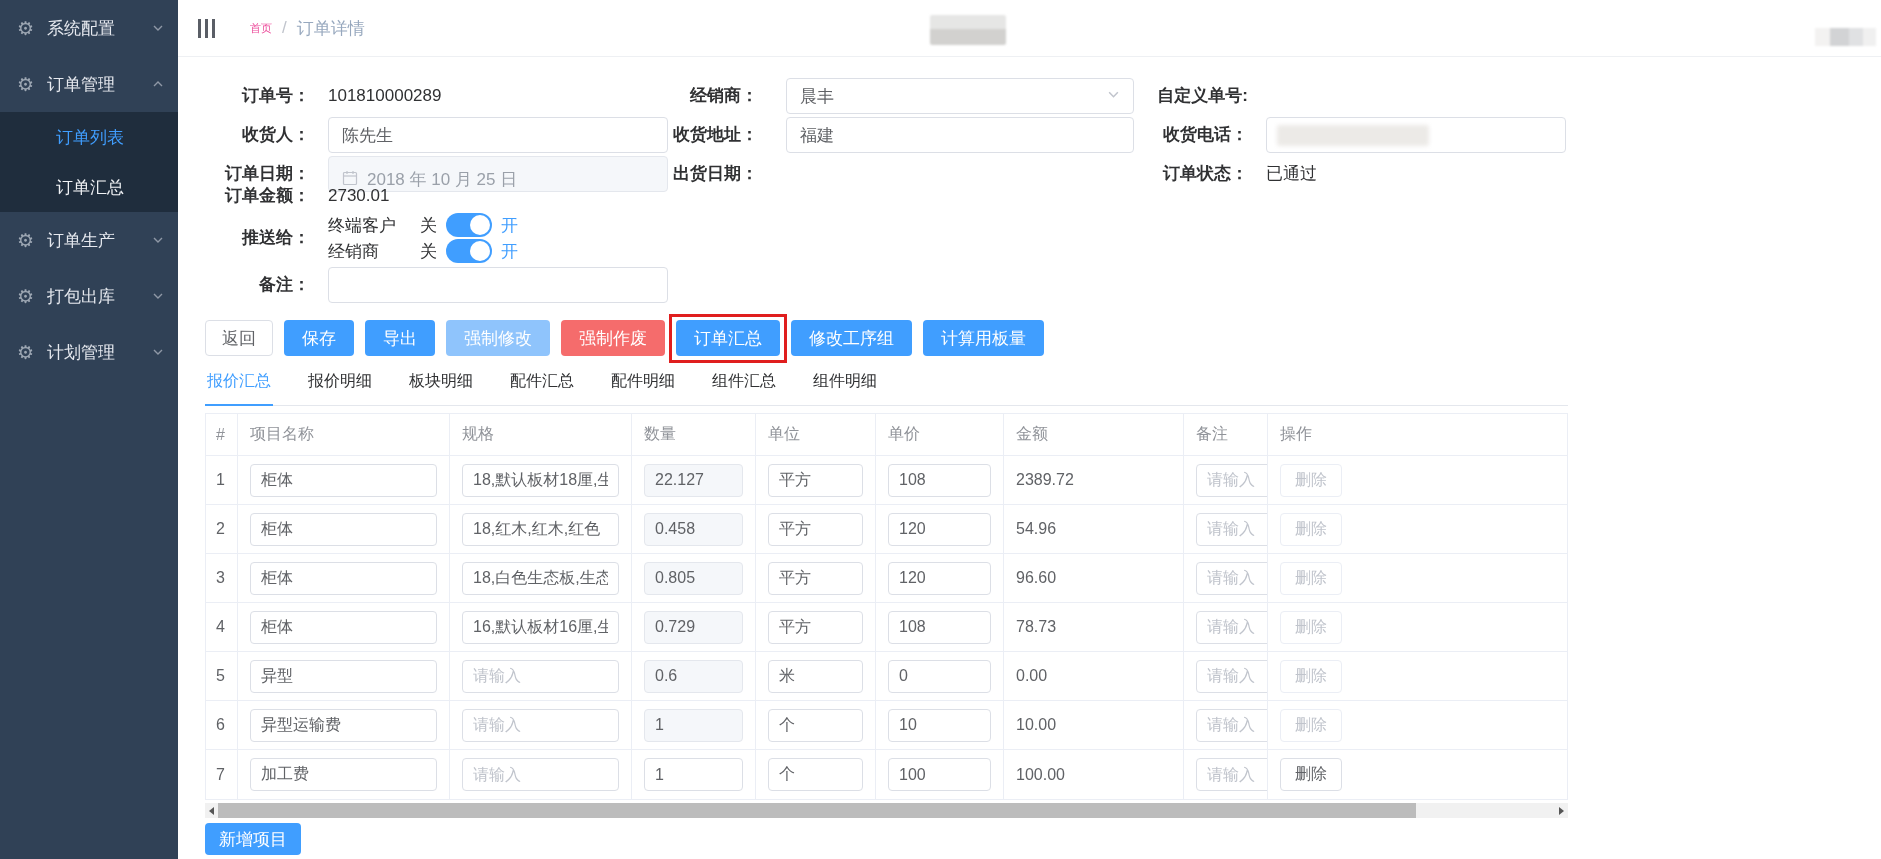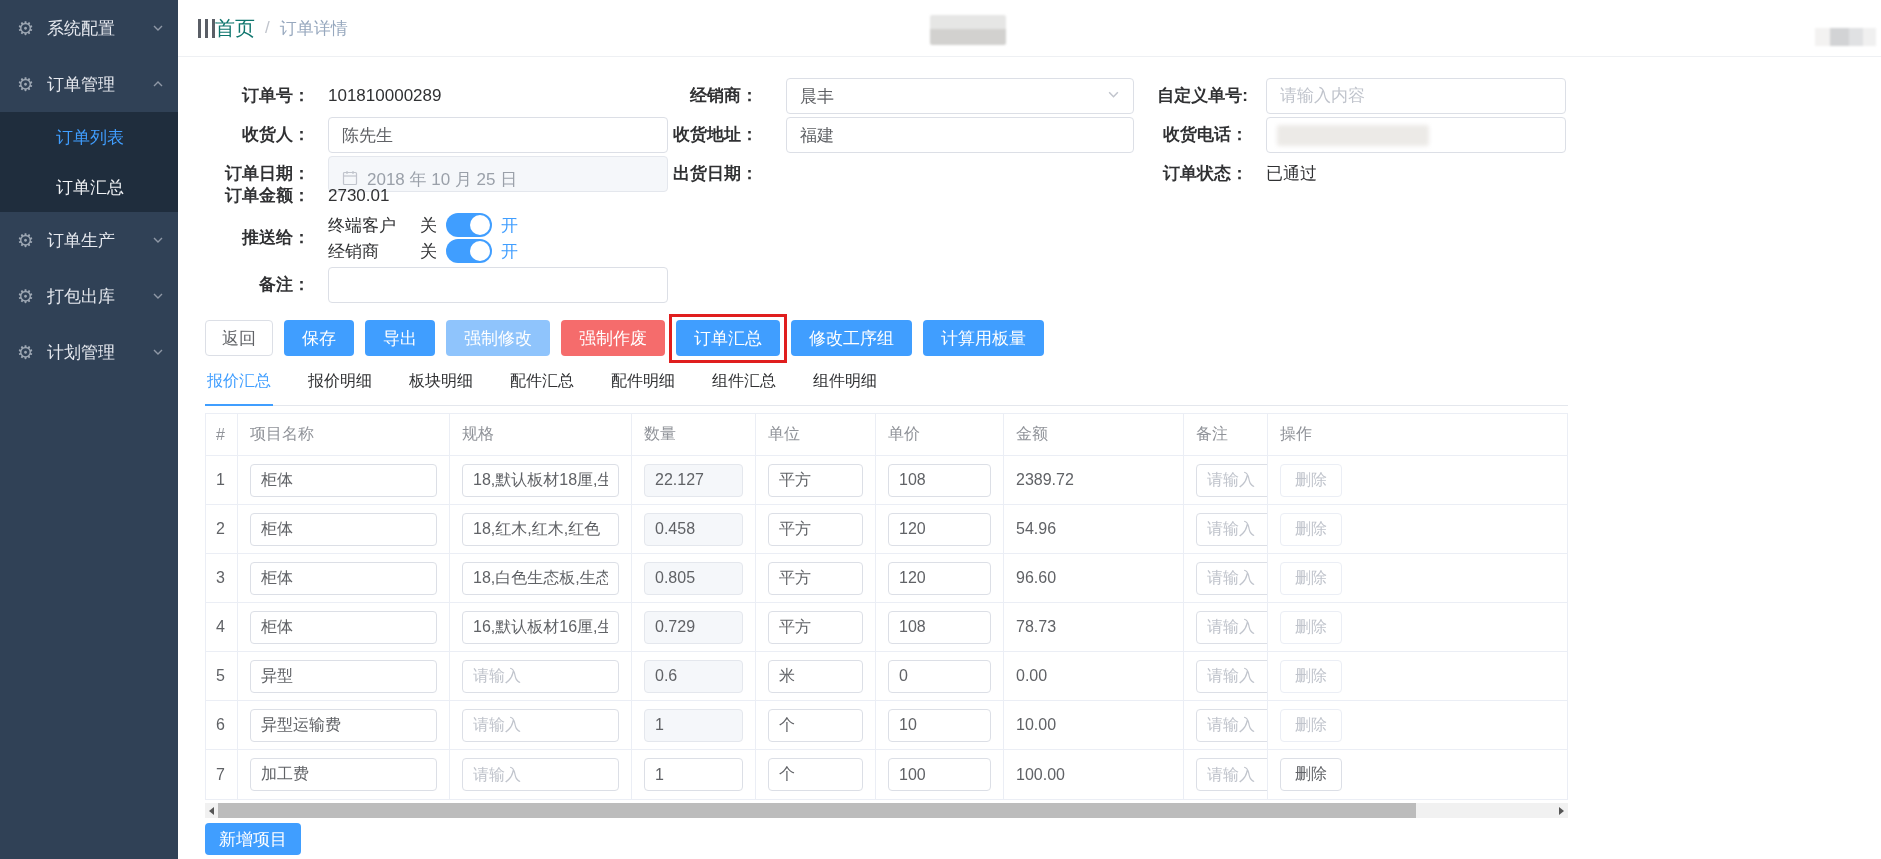--- a/index.html
+++ b/index.html
@@ -15,21 +15,21 @@
   .chev { margin-left:auto; margin-right:14px; display:flex; }
   .chev.up svg { transform:rotate(180deg); }
   .submenu { background:#1f2d3d; }
   .submenu-item { height:50px; display:flex; align-items:center; padding-left:56px; font-size:17px; color:#f0f2f5; cursor:pointer; }
   .submenu-item.active { color:#409EFF; }
 
   
   .topbar { position:absolute; left:178px; top:0; right:0; height:57px; background:#fff; border-bottom:1px solid #eef0f3; display:flex; align-items:center; }
   .hamburger { margin-left:20px; display:flex; gap:4px; height:19px; cursor:pointer; }
   .hamburger i { display:block; width:3px; height:19px; background:#5a5e66; }
-  .bc-home { font-size:20px; color:#0f766e; cursor:pointer; }
+  .bc-home { margin-left:35px; font-size:11px; color:#ec4899; cursor:pointer; }
   .bc-sep { margin:0 10px; font-size:17px; color:#c0c4cc; }
   .bc-cur { font-size:17px; color:#97a8be; }
   .redact1 { position:absolute; left:752px; top:15px; width:76px; height:30px;
              background:linear-gradient(180deg,#e6e6e5 0 48%,#d2d1cf 48% 100%); filter:blur(1px); border-radius:2px; }
   .redact2 { position:absolute; left:1637px; top:28px; width:61px; height:18px;
              background:linear-gradient(90deg,#f3f2f1 0 25%,#d2d3d5 25% 55%,#e0e1e3 55% 78%,#f0f0f0 78% 100%); filter:blur(1px); }
 
   
   .content { position:absolute; left:178px; top:57px; right:0; height:802px; background:#fff; }
   .f-label { position:absolute; font-weight:bold; color:#303133; font-size:17px; line-height:36px; text-align:right; white-space:nowrap; }
@@ -177,23 +177,20 @@
     <div class="f-label lc1 r1">订单号：</div>
     <div class="f-text r1" style="left:150px">101810000289</div>
     <div class="f-label lc2 r1">经销商：</div>
     <div class="fld sel fc2 r1">
       <span>晨丰</span>
       <span><svg width="13" height="13" viewBox="0 0 12 12">
             <path d="M2 4l4 4 4-4" fill="none" stroke="#c0c4cc" stroke-width="1.4"></path>
           </svg></span>
     </div>
     <div class="f-label lc3 r1">自定义单号:</div>
-    <div class="fld fc3 r1">
-      <input placeholder="请输入内容" style="">
-    </div>
 
     <div class="f-label lc1 r2">收货人：</div>
     <div class="fld fc1 r2">
       <input value="陈先生" style="">
     </div>
     <div class="f-label lc2 r2">收货地址：</div>
     <div class="fld fc2 r2">
       <input value="福建" style="">
     </div>
     <div class="f-label lc3 r2">收货电话：</div>

